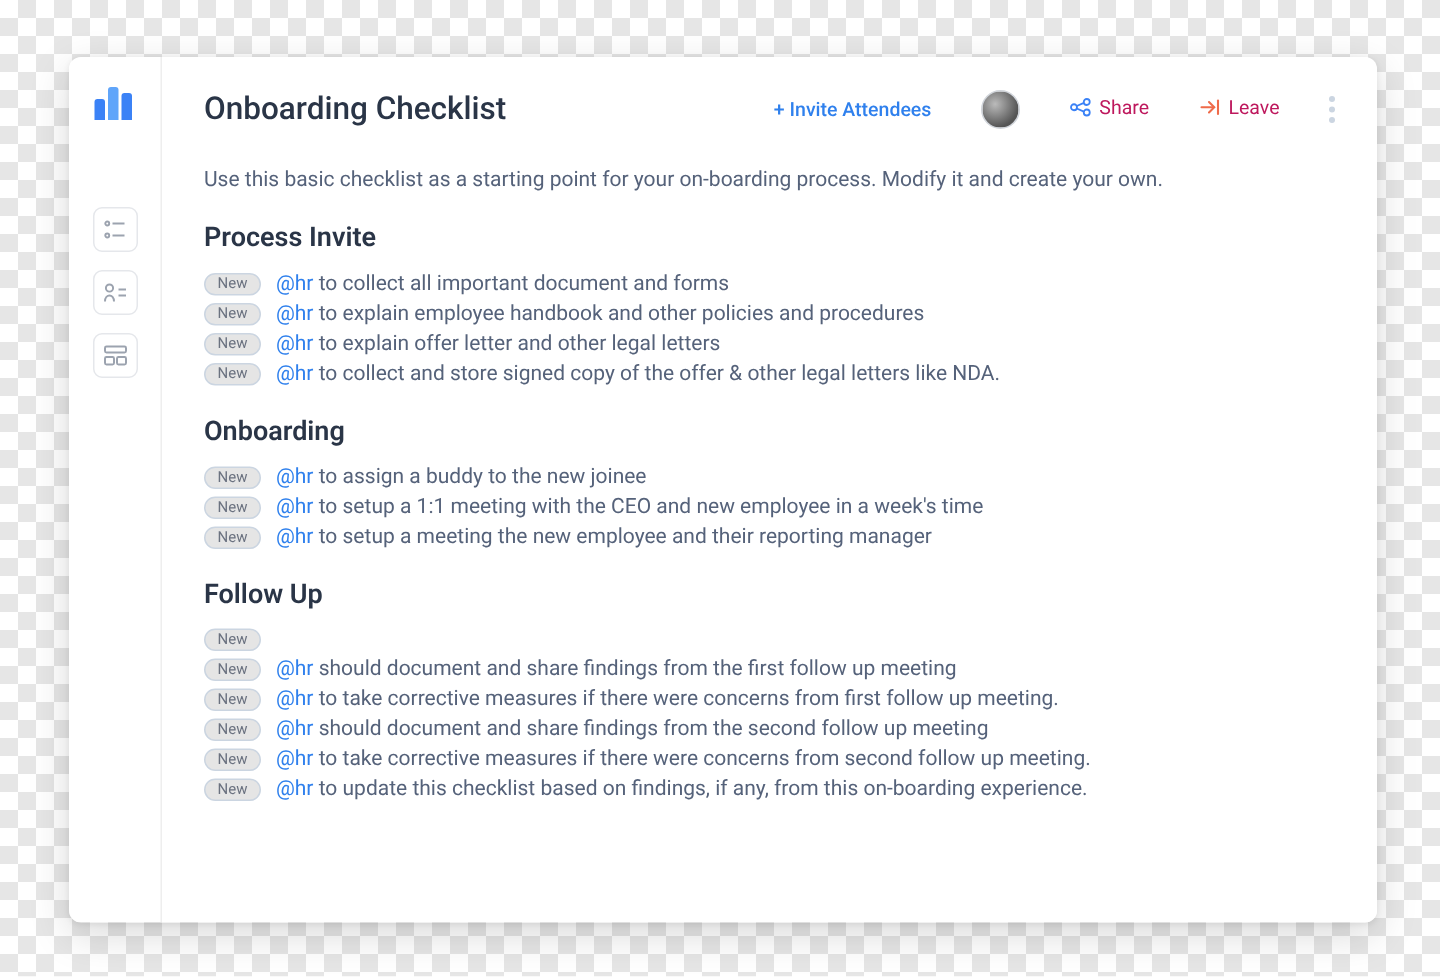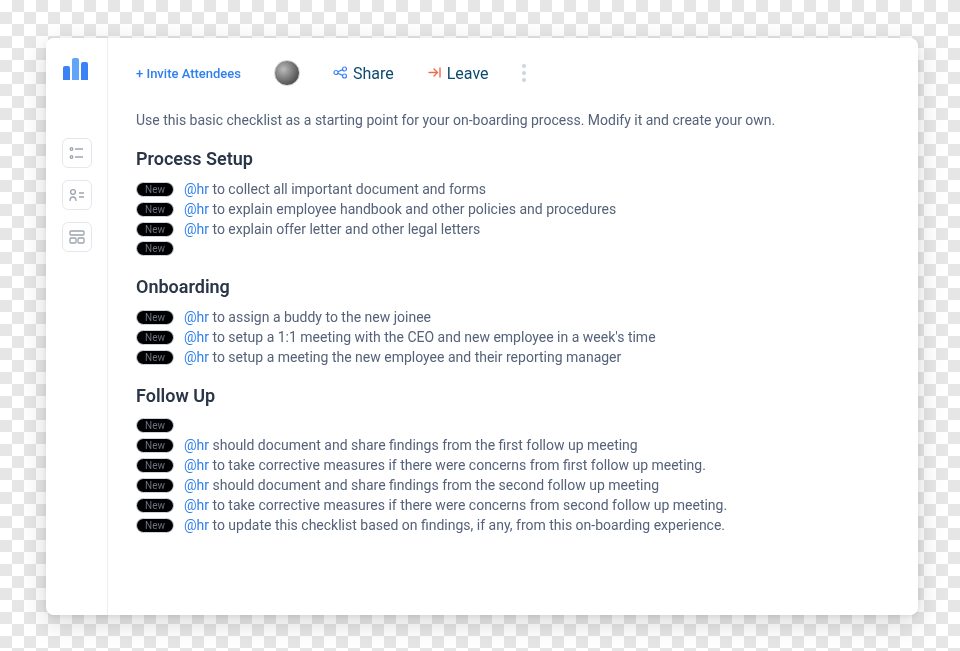--- a/index.html
+++ b/index.html
@@ -75,21 +75,21 @@
     }
     .title { font-size:21px; font-weight:500; color:#2a3547;}
     .header-actions { display:flex; align-items:center; gap:33px;}
     .invite-link { color:#2f80ed; font-size:13px; font-weight:500; cursor:pointer;}
     .avatar {
       width:26px;height:26px;border-radius:50%;
       background:radial-gradient(circle at 35% 35%, #bbb 0%, #555 70%);
       border:1px solid #d1d5db;
     }
     .action-btn {
-      display:flex;gap:5px;color:#0c4a6e;font-size:16px;
+      display:flex;gap:5px;color:#be185d;font-size:13px;
       cursor:pointer;
     }
     .share-icon{color:#3b82f6;}
     .leave-icon{color:#ef6b4a;}
     .kebab{color:#9ca3af;font-size:18px;letter-spacing:0;line-height:4px;display:flex;flex-direction:column;gap:3px;}
     .kebab b{width:4px;height:4px;background:#cbd5e1;border-radius:50%;display:block;}
     .subheader {
       display:flex;align-items:center;justify-content:space-between;
       padding: 6px 28px 10px 28px;
       border-bottom:1px solid #eef0f3;
@@ -117,21 +117,21 @@
     .intro { font-size:14px; color:#55627a; margin-bottom:20px;}
     .section-title {
       font-size:18px; font-weight:600; color:#2a3547; margin:10px 0 10px;
     }
     .item {
       display:flex; align-items:center; gap:10px; padding:2px 0;
     }
     .badge {
       border:1px solid #cbd5e1; border-radius:999px;
       font-size:10px; color:#6b7280; padding:1px 8px;
-      background:#000000;
+      background:#e5e5e5;
     }
     .mention { color:#2f80ed;margin-top:43px; }
     .item-text { font-size:14px; color:#55627a;}
     .section { margin-bottom:18px;}
   </style>
 </head>
 <body>
 
 <div class="checker"></div>
 
@@ -171,20 +171,21 @@
               <rect x="1" y="8" width="6" height="5" rx="1"></rect>
               <rect x="9" y="8" width="6" height="5" rx="1"></rect>
             </g>
           </svg>
       </div>
     </div>
   </div>
 
   <div class="main">
     <div class="header">
+      <div class="title">Onboarding Checklist</div>
       <div class="header-actions">
         <div class="invite-link">+ Invite Attendees</div>
         <div class="avatar"></div>
         <div class="action-btn">
           <span class="share-icon">
             <svg width="15" height="13" viewBox="0 0 15 13">
                 <g stroke="#3b82f6" stroke-width="1.2" fill="none">
                   <circle cx="3" cy="6.5" r="2"></circle>
                   <circle cx="11.5" cy="3" r="2"></circle>
                   <circle cx="11.5" cy="10" r="2"></circle>
@@ -213,35 +214,36 @@
             <b></b>
           </div>
       </div>
     </div>
 
 
     <div class="body">
       <div class="intro">Use this basic checklist as a starting point for your on-boarding process. Modify it and create your own.</div>
       <div id="sections">
           <div class="section">
-            <div class="section-title">Process Setup</div>
+            <div class="section-title">Process Invite</div>
             <div class="item">
               <span class="badge">New</span>
               <span class="item-text"><span class="mention">@hr</span> to collect all important document and forms</span>
             </div>
             <div class="item">
               <span class="badge">New</span>
               <span class="item-text"><span class="mention">@hr</span> to explain employee handbook and other policies and procedures</span>
             </div>
             <div class="item">
               <span class="badge">New</span>
               <span class="item-text"><span class="mention">@hr</span> to explain offer letter and other legal letters</span>
             </div>
             <div class="item">
               <span class="badge">New</span>
+              <span class="item-text"><span class="mention">@hr</span> to collect and store signed copy of the offer &amp; other legal letters like NDA.</span>
             </div>
           </div>
           <div class="section">
             <div class="section-title">Onboarding</div>
             <div class="item">
               <span class="badge">New</span>
               <span class="item-text"><span class="mention">@hr</span> to assign a buddy to the new joinee</span>
             </div>
             <div class="item">
               <span class="badge">New</span>

